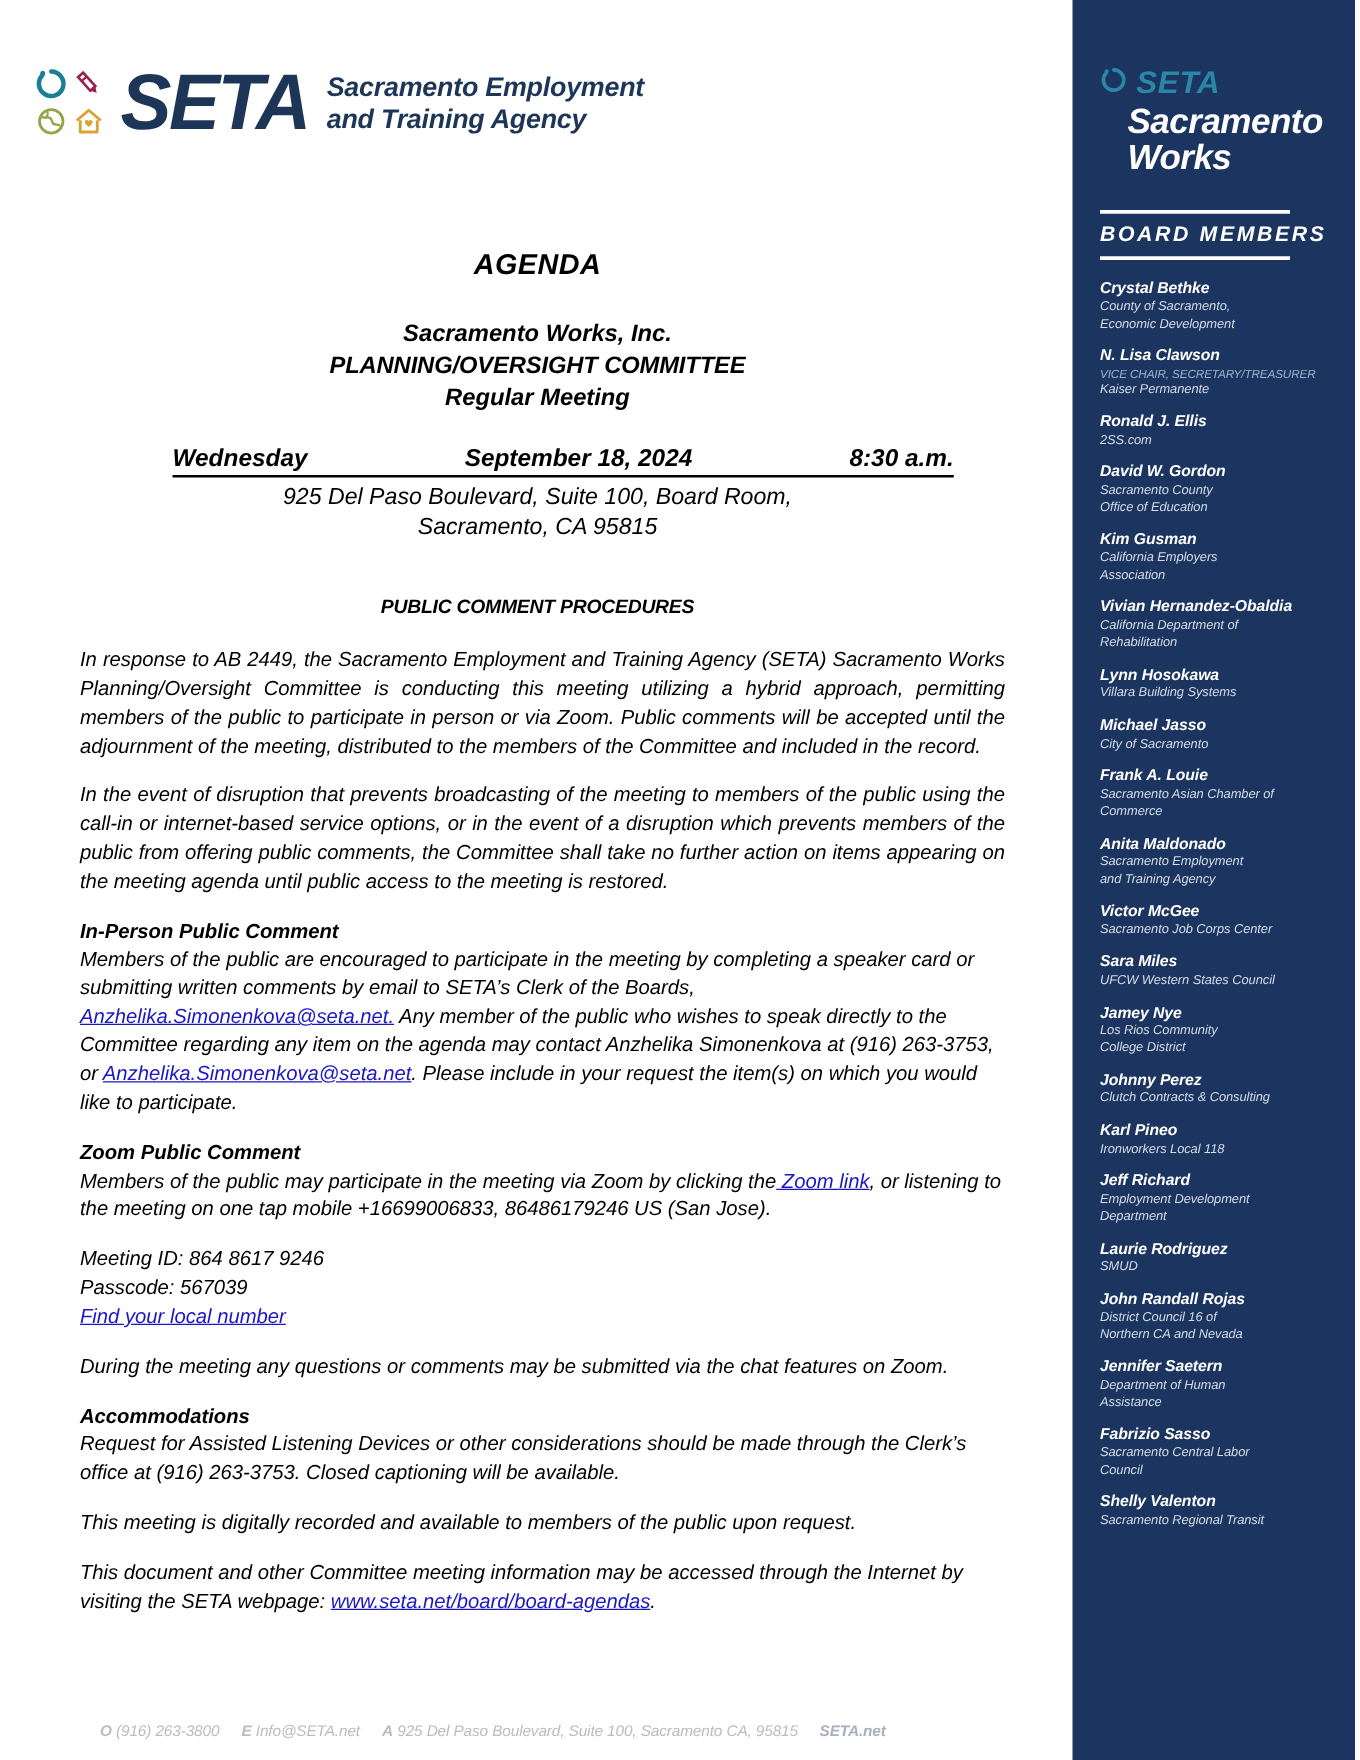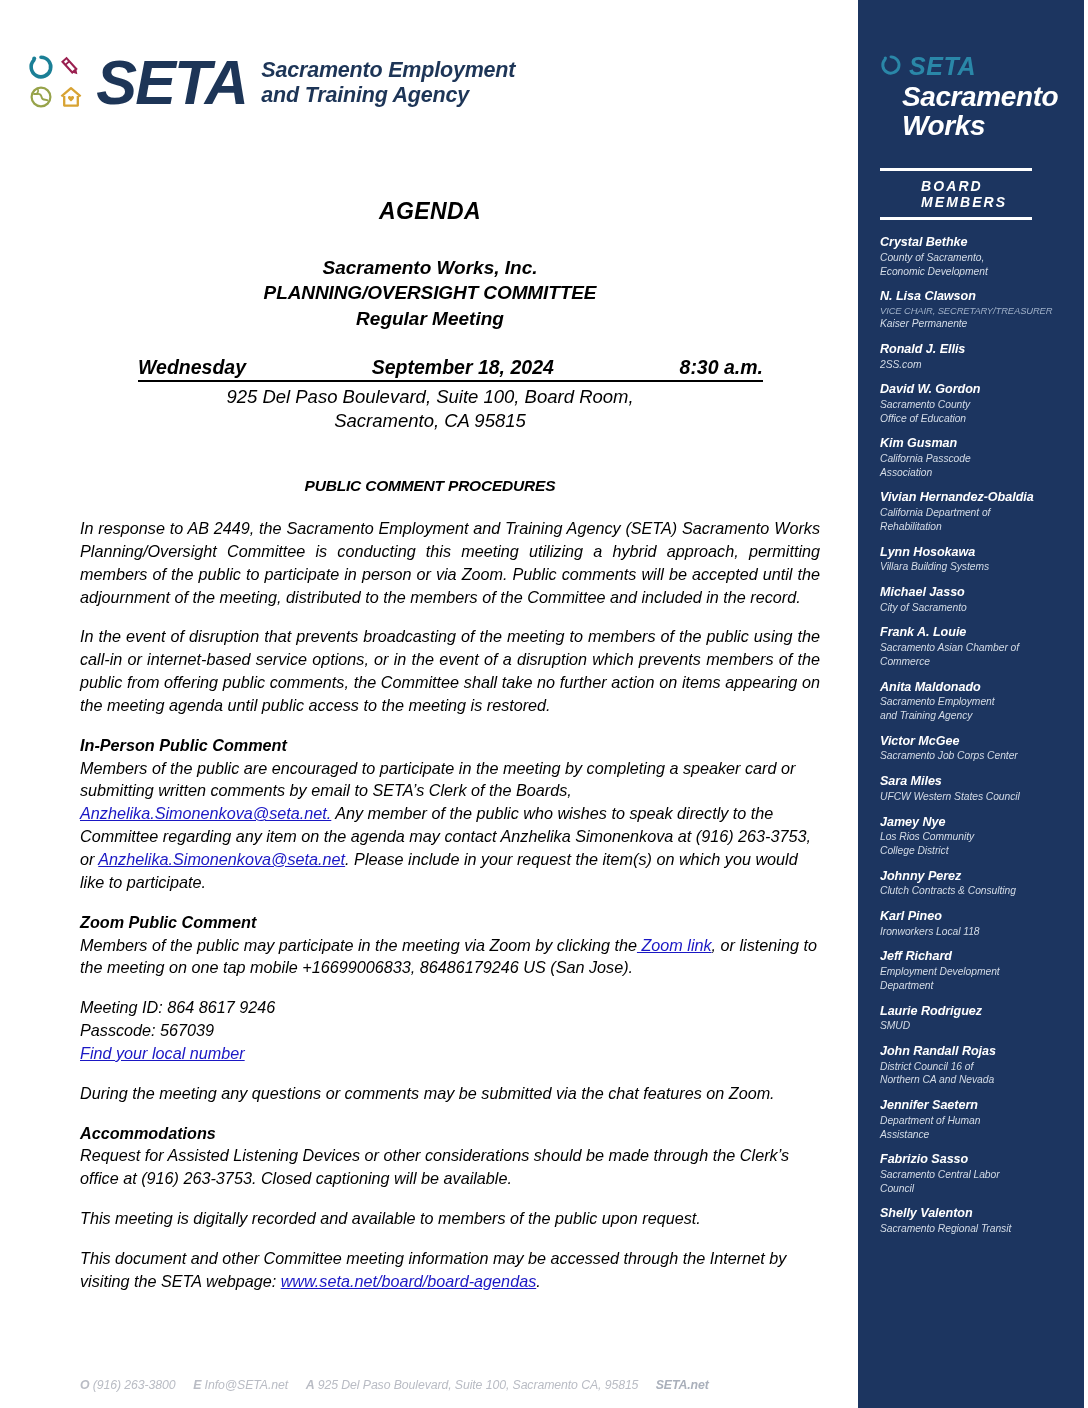--- a/index.html
+++ b/index.html
@@ -116,21 +116,21 @@
     left: 60px; top: 477px;
     width: 740px;
     text-align: center;
     font-size: 15.5px;
     font-weight: bold;
     letter-spacing: -0.2px;
     color: #000;
   }
   #body-copy {
     position: absolute;
-    left: 80px; top: 517px;
+    left: 64px; top: 517px;
     width: 740px;
     font-size: 16.2px;
     line-height: 1.41;
     color: #000;
   }
   #body-copy p { margin: 0 0 17px 0; }
   #body-copy p.justify { text-align: justify; }
   #body-copy .sub-head { font-weight: bold; margin-bottom: 0; }
   #body-copy p.tight { margin-bottom: 0; }
   #body-copy .nowrap-block { margin-bottom: 17px; }
@@ -179,22 +179,22 @@
     line-height: 1.02; letter-spacing: -0.4px;
     margin-left: 22px;
   }
   #sb-bm-wrap {
     margin: 28px 22px 0 22px;
   }
   .sb-rule {
     height: 3px; background: #ffffff; width: 152px;
   }
   #sb-bm-label {
-    font-size: 14px; font-weight: bold; letter-spacing: 2.1px;
-    color: #ffffff; padding: 7px 0 7px 0; margin-left: 41px;
+    font-size: 17px; font-weight: bold; letter-spacing: 2.1px;
+    color: #ffffff; padding: 7px 0 7px 0;
   }
   #sb-members {
     margin: 15px 22px 0 22px;
   }
   .sb-member { margin-bottom: 11px; }
   .sb-name {
     font-size: 12.6px; font-weight: bold; color: #ffffff;
     line-height: 1.25; letter-spacing: -0.05px;
   }
   .sb-role {
@@ -351,21 +351,21 @@
           <div class="sb-name">Ronald J. Ellis</div>
           <div class="sb-org">2SS.com</div>
         </div>
         <div class="sb-member">
           <div class="sb-name">David W. Gordon</div>
           <div class="sb-org">Sacramento County</div>
           <div class="sb-org">Office of Education</div>
         </div>
         <div class="sb-member">
           <div class="sb-name">Kim Gusman</div>
-          <div class="sb-org">California Passcode</div>
+          <div class="sb-org">California Employers</div>
           <div class="sb-org">Association</div>
         </div>
         <div class="sb-member">
           <div class="sb-name">Vivian Hernandez-Obaldia</div>
           <div class="sb-org">California Department of</div>
           <div class="sb-org">Rehabilitation</div>
         </div>
         <div class="sb-member">
           <div class="sb-name">Lynn Hosokawa</div>
           <div class="sb-org">Villara Building Systems</div>

